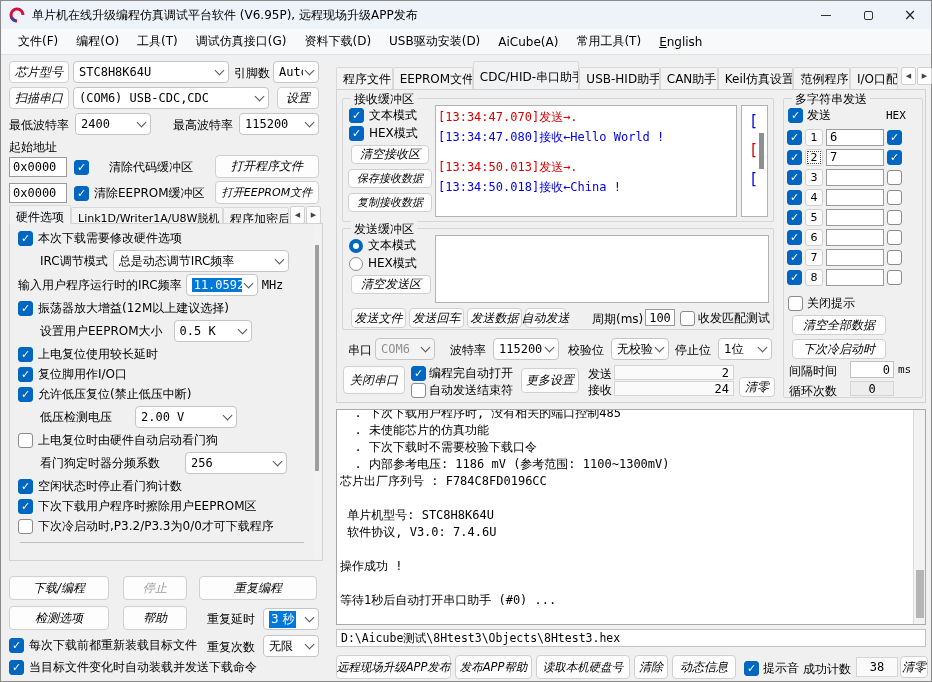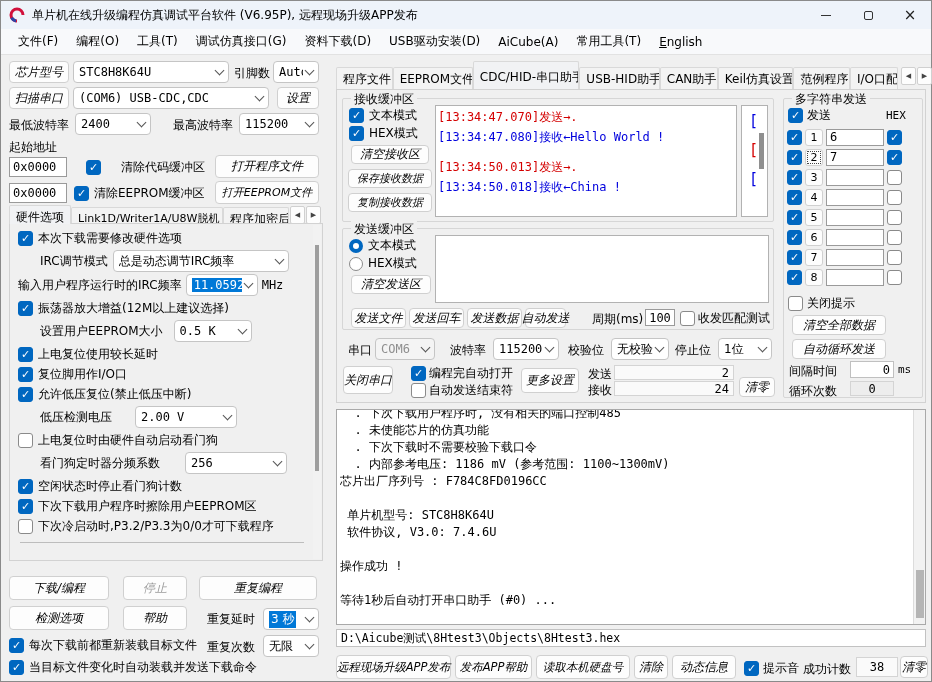--- a/index.html
+++ b/index.html
@@ -137,21 +137,21 @@
       </div>
     <span class="lbl" style="position:absolute;left:172px;top:62px;">最高波特率</span>
     <div class="combo mono" style="position:absolute;left:238px;top:58px;width:80px;">
         <span class="cval">115200</span>
         <span class="chev"></span>
       </div>
 
     <span class="lbl" style="position:absolute;left:8px;top:84px;">起始地址</span>
 
     <input class="field" style="position: absolute; left: 8px; top: 102px; width: 58px; height: 20px;" value="0x0000">
-    <div class="row" style="left:85px;top:104px;gap:20px;">
+    <div class="row" style="left:73px;top:104px;gap:20px;">
         <span class="cb on"></span>
         <span class="lbl">清除代码缓冲区</span>
       </div>
     <div class="btn" style="left:214px;top:100px;width:104px;height:23px;">
         <span>打开程序文件</span>
       </div>
 
     <input class="field" style="position: absolute; left: 8px; top: 128px; width: 58px; height: 20px;" value="0x0000">
     <div class="row" style="left:73px;top:130px;">
         <span class="cb on"></span>
@@ -381,21 +381,21 @@
       <div class="combo" style="position:absolute;left:274px;top:248px;width:58px;">
           <span class="cval">无校验</span>
           <span class="chev"></span>
         </div>
       <span class="lbl" style="position:absolute;left:338px;top:252px;">停止位</span>
       <div class="combo" style="position:absolute;left:381px;top:248px;width:54px;">
           <span class="cval">1位</span>
           <span class="chev"></span>
         </div>
 
-      <div class="btn" style="left:6px;top:276px;width:50px;height:28px;">
+      <div class="btn" style="left:6px;top:276px;width:62px;height:28px;">
           <span>关闭串口</span>
         </div>
       <div class="row" style="left:74px;top:275px;gap:3px;">
           <span class="cb on"></span>
           <span class="lbl">编程完自动打开</span>
         </div>
       <div class="row" style="left:74px;top:292px;gap:3px;">
           <span class="cb"></span>
           <span class="lbl">自动发送结束符</span>
         </div>
@@ -468,21 +468,21 @@
             </div>
           </div>
         <div class="row" style="left:4px;top:196px;gap:4px;">
             <span class="cb"></span>
             <span class="lbl">关闭提示</span>
           </div>
         <div class="btn" style="left:8px;top:216px;width:94px;height:20px;">
             <span>清空全部数据</span>
           </div>
         <div class="btn" style="left:8px;top:240px;width:94px;height:20px;">
-            <span>自动循环发送</span>
+            <span>下次冷启动时</span>
           </div>
         <span class="lbl" style="position:absolute;left:5px;top:264px;">间隔时间</span>
         <input class="field" style="position: absolute; left: 66px; top: 262px; width: 44px; height: 17px; text-align: right; border-color: rgb(192, 192, 192);" value="0">
         <span class="lbl mono" style="position:absolute;left:114px;top:264px;font-size:11px;">ms</span>
         <span class="lbl" style="position:absolute;left:5px;top:284px;">循环次数</span>
         <div class="count-field" style="position:absolute;left:66px;top:282px;width:44px;text-align:center;background:#ededed;">0</div>
       </div>
     </div>
 
     <div id="log-box">

